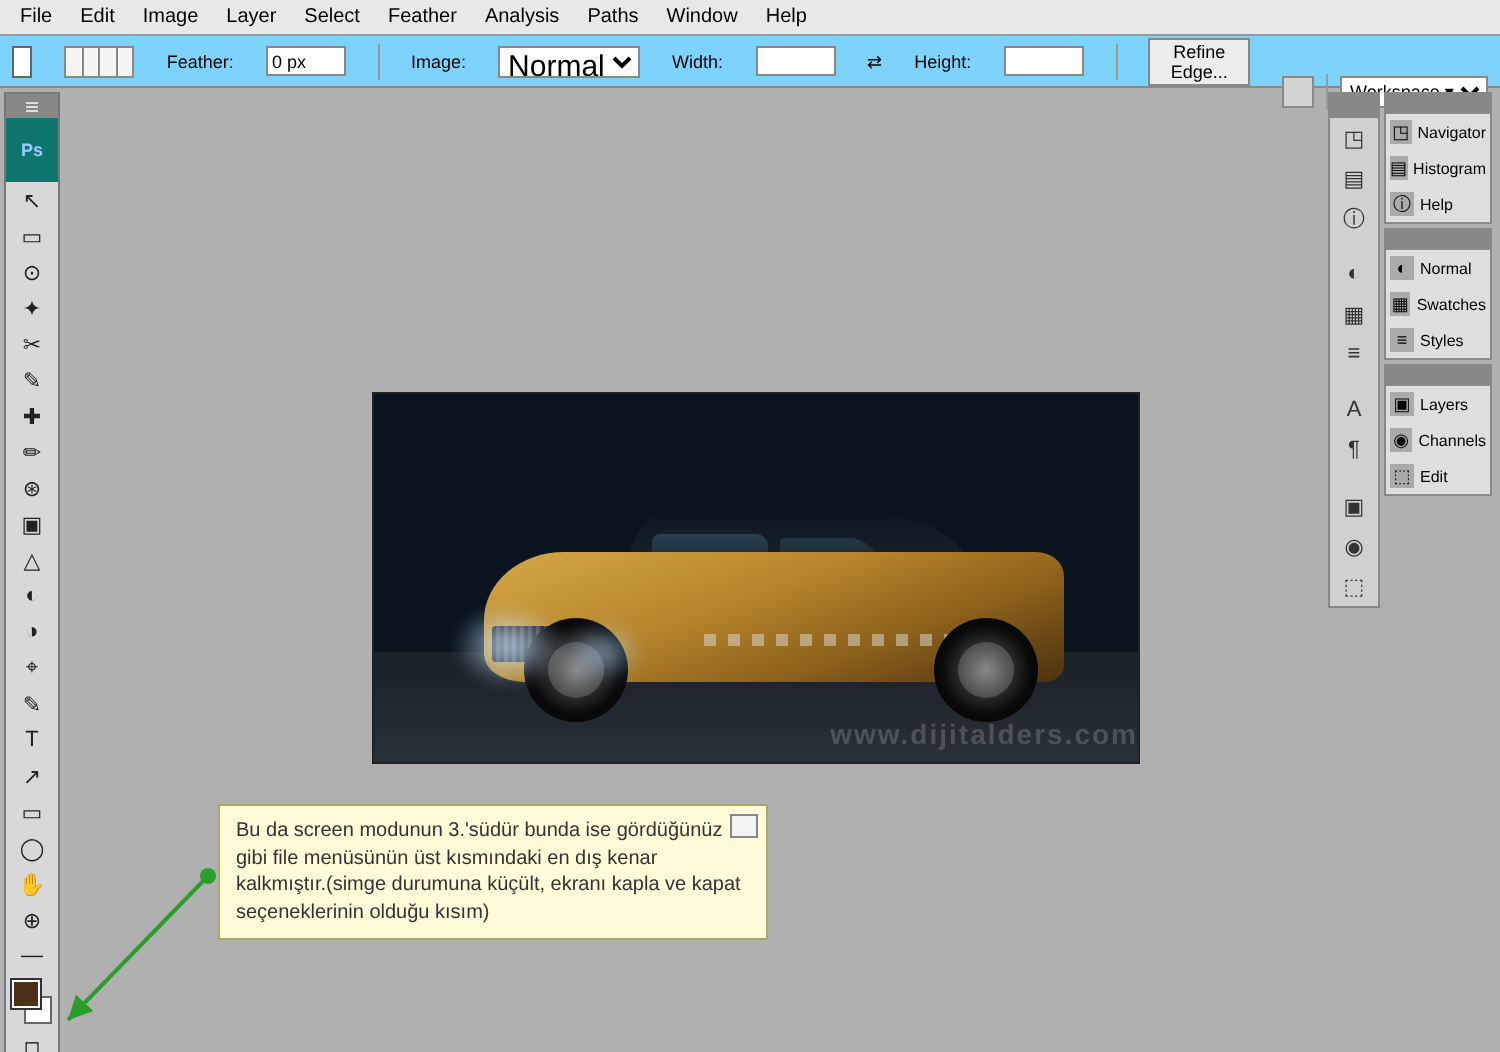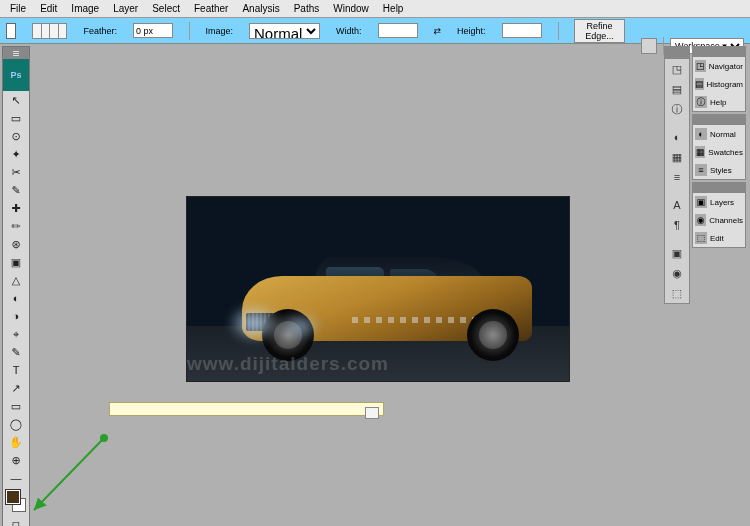--- a/index.html
+++ b/index.html
@@ -50,21 +50,21 @@
 .car { position: absolute; left: 55px; bottom: 22px; width: 295px; height: 95px; }
 .car-body { position: absolute; width: 290px; height: 65px; bottom: 18px; background: linear-gradient(160deg, #d4a848 0%, #b8862c 40%, #8a5f1a 70%, #4a3210 100%); border-radius: 40px 14px 10px 20px / 34px 12px 8px 14px; }
 .car-top { position: absolute; width: 170px; height: 36px; left: 72px; bottom: 66px; background: linear-gradient(#0e1620, #1a2834); border-radius: 18px 50px 4px 4px / 30px 28px 4px 4px; }
 .win { position: absolute; width: 58px; height: 24px; left: 84px; bottom: 68px; background: linear-gradient(#2a4050, #14222e); border-radius: 4px 6px 2px 2px; }
 .win2 { position: absolute; width: 50px; height: 22px; left: 148px; bottom: 68px; background: linear-gradient(#243644, #121e28); border-radius: 2px 16px 2px 2px; }
 .wheel { position: absolute; width: 52px; height: 52px; background: radial-gradient(circle, #666 0%, #333 30%, #0a0a0a 60%, #000 100%); border-radius: 50%; bottom: -2px; }
 .wheel::after { content: ''; position: absolute; inset: 12px; border-radius: 50%; background: radial-gradient(circle, #888, #333); }
 .w1 { left: 20px; } .w2 { right: 18px; }
 .grille { position: absolute; left: 4px; bottom: 28px; width: 36px; height: 18px; background: repeating-linear-gradient(90deg, #111 0 2px, #333 2px 4px); border-radius: 2px; }
 .stripe { position: absolute; left: 110px; bottom: 36px; width: 160px; height: 6px; background: repeating-linear-gradient(90deg, #ddd 0 6px, transparent 6px 12px); opacity: 0.5; }
-.wm { position: absolute; left: 0; right: 0; bottom: 6px; text-align: left; color: rgba(255,255,255,0.18); font-size: 19px; font-weight: bold; letter-spacing: 1px; }
+.wm { position: absolute; left: 0; right: 0; bottom: 6px; text-align: right; color: rgba(255,255,255,0.18); font-size: 14px; font-weight: bold; letter-spacing: 1px; }
 
 .note { position: absolute; left: 109px; top: 402px; width: 275px; background: #fffbd8; border: 1px solid #b0a860; padding: 6px 8px; font-size: 10px; line-height: 1.35; color: #333; }
 .note-ic { position: absolute; top: 4px; right: 4px; width: 14px; height: 12px; border: 1px solid #888; background: #f4f4f4; }
 
 .arrow { position: absolute; left: 26px; top: 432px; width: 85px; height: 85px; pointer-events: none; }
 </style>
 </head>
 <body>
 
 <div class="menubar">
@@ -225,20 +225,21 @@
     <div class="wheel w1"></div>
       <div class="wheel w2"></div>
   </div>
   <div class="glow-l"></div>
     <div class="glow-r"></div>
   <div class="wm">www.dijitalders.com</div>
 </div>
 
 <div class="note">
   <div class="note-ic"></div>
+  <span>Bu da screen modunun 3.'südür bunda ise gördüğünüz gibi file menüsünün üst kısmındaki en dış kenar kalkmıştır.(simge durumuna küçült, ekranı kapla ve kapat seçeneklerinin olduğu kısım)</span>
 </div>
 
 <svg class="arrow" viewBox="0 0 85 85">
   <defs>
       <marker id="ah" markerWidth="8" markerHeight="8" refX="6" refY="3" orient="auto">
         <path d="M0,0 L6,3 L0,6 Z" fill="#2a9d2a"></path>
       </marker>
     </defs>
   <circle cx="78" cy="6" r="4" fill="#2a9d2a"></circle>
   <line x1="78" y1="6" x2="8" y2="78" stroke="#2a9d2a" stroke-width="2" marker-end="url(#ah)"></line>

